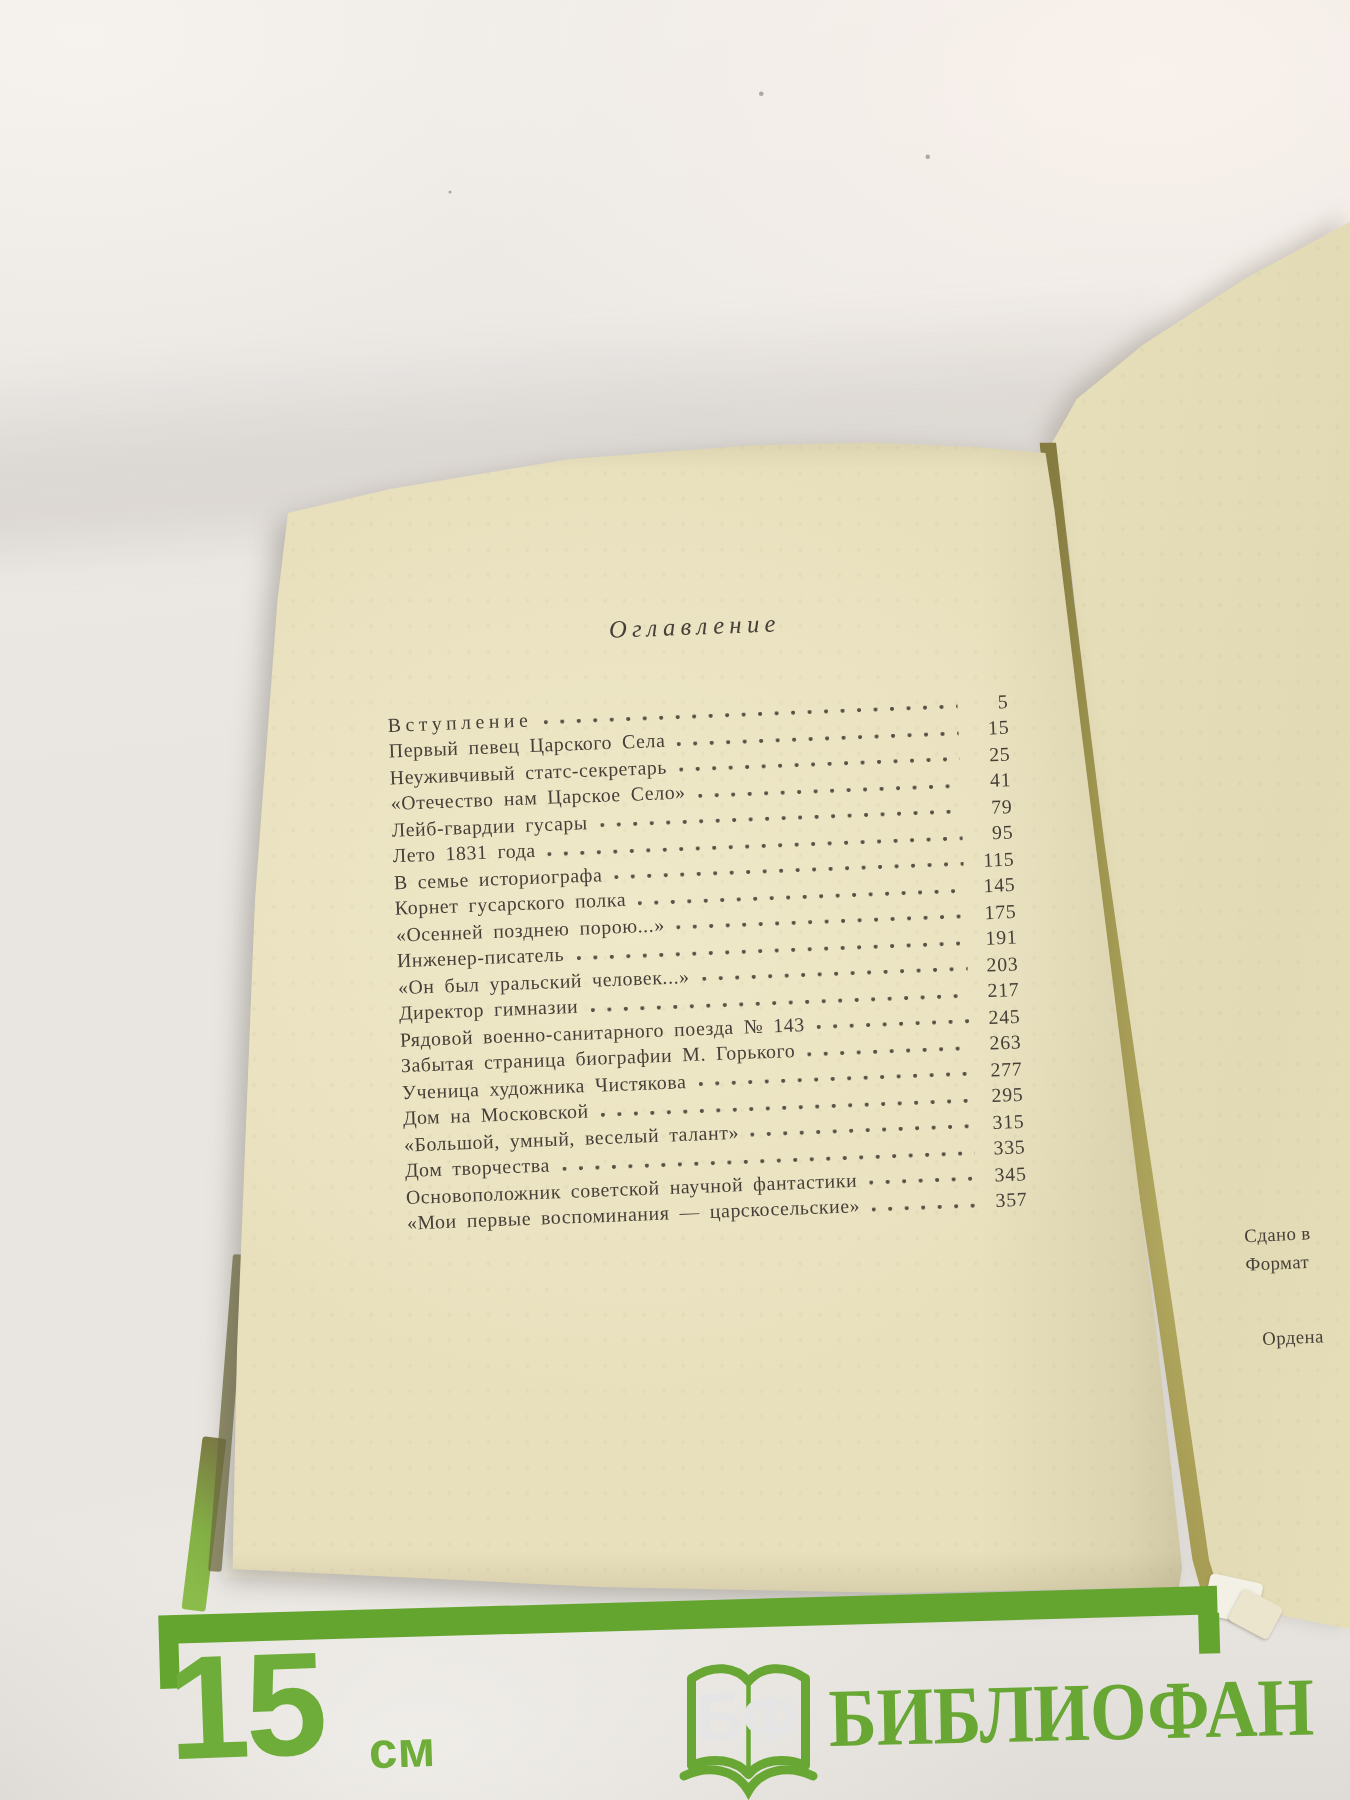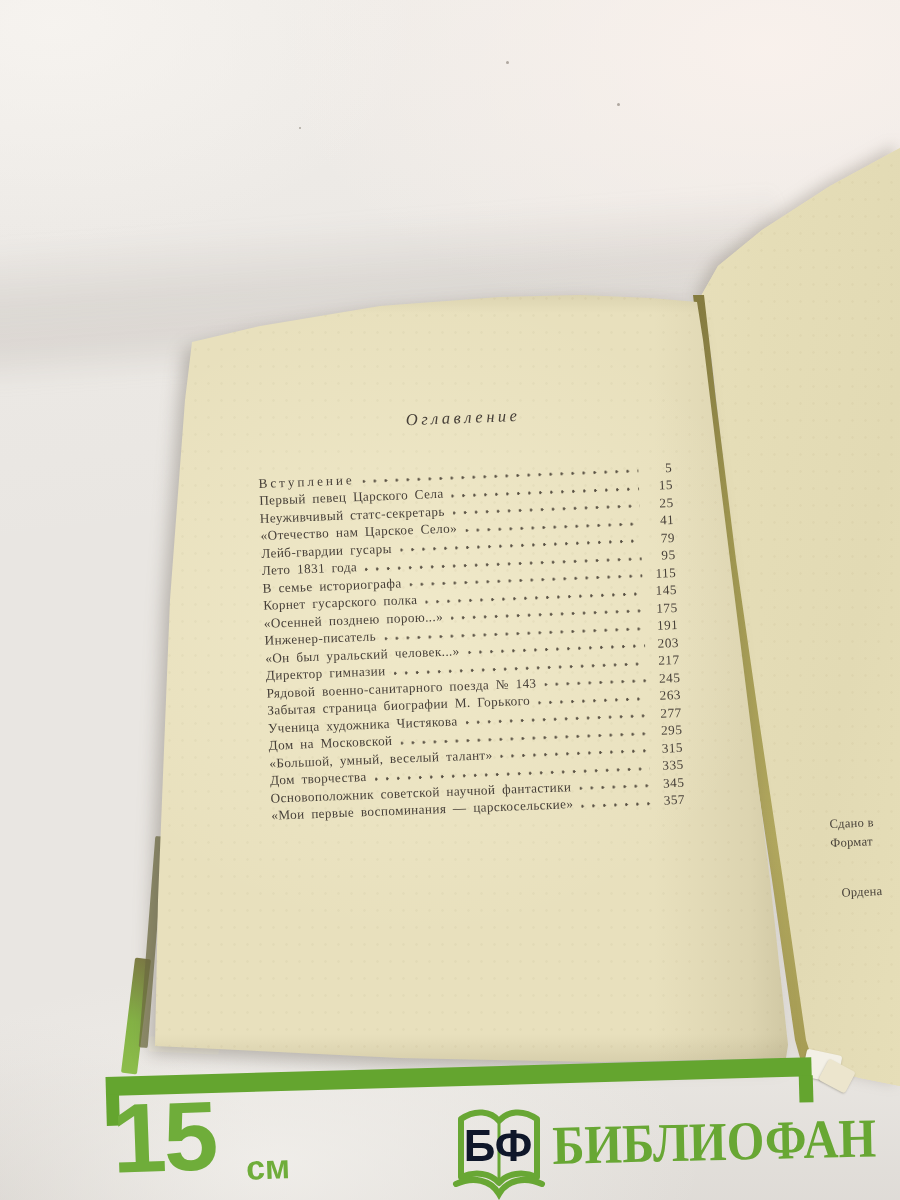--- a/index.html
+++ b/index.html
@@ -80,21 +80,21 @@
   .ruler .tick-l{position:absolute;left:6px;top:27px;width:13px;height:31px;background:#64a52f;}
   .ruler .tick-r{position:absolute;left:699px;top:27px;width:14px;height:27px;background:#64a52f;}
   .ruler-value{position:absolute;left:112px;top:1088px;font-family:"Liberation Sans",sans-serif;
     font-weight:bold;font-size:98px;line-height:1;letter-spacing:-3px;
     transform:rotate(-2deg);color:#6fad3a;}
   .ruler-unit{position:absolute;left:246px;top:1150px;font-family:"Liberation Sans",sans-serif;
     font-weight:bold;font-size:34px;line-height:1;transform:rotate(-2deg);color:#6fad3a;}
   .logo-book{position:absolute;left:452px;top:1104px;}
   .logo-abbr{position:absolute;left:456px;top:1124px;width:84px;text-align:center;
     font-family:Liberation Sans, sans-serif;font-weight:bold;font-size:44px;line-height:1;
-    color:#0f172a;}
+    color:#e5e5e5;}
   .brand{position:absolute;left:552px;top:1118px;font-family:"Liberation Serif",serif;
     font-weight:bold;font-size:55px;line-height:1;letter-spacing:0;
     transform:scaleX(.88) rotate(-1.2deg);transform-origin:0 0;color:#68a734;}
 </style>
 </head>
 <body>
 
 <div class="scene">
   <div class="bg"></div>
   <div class="shadow-band"></div>

